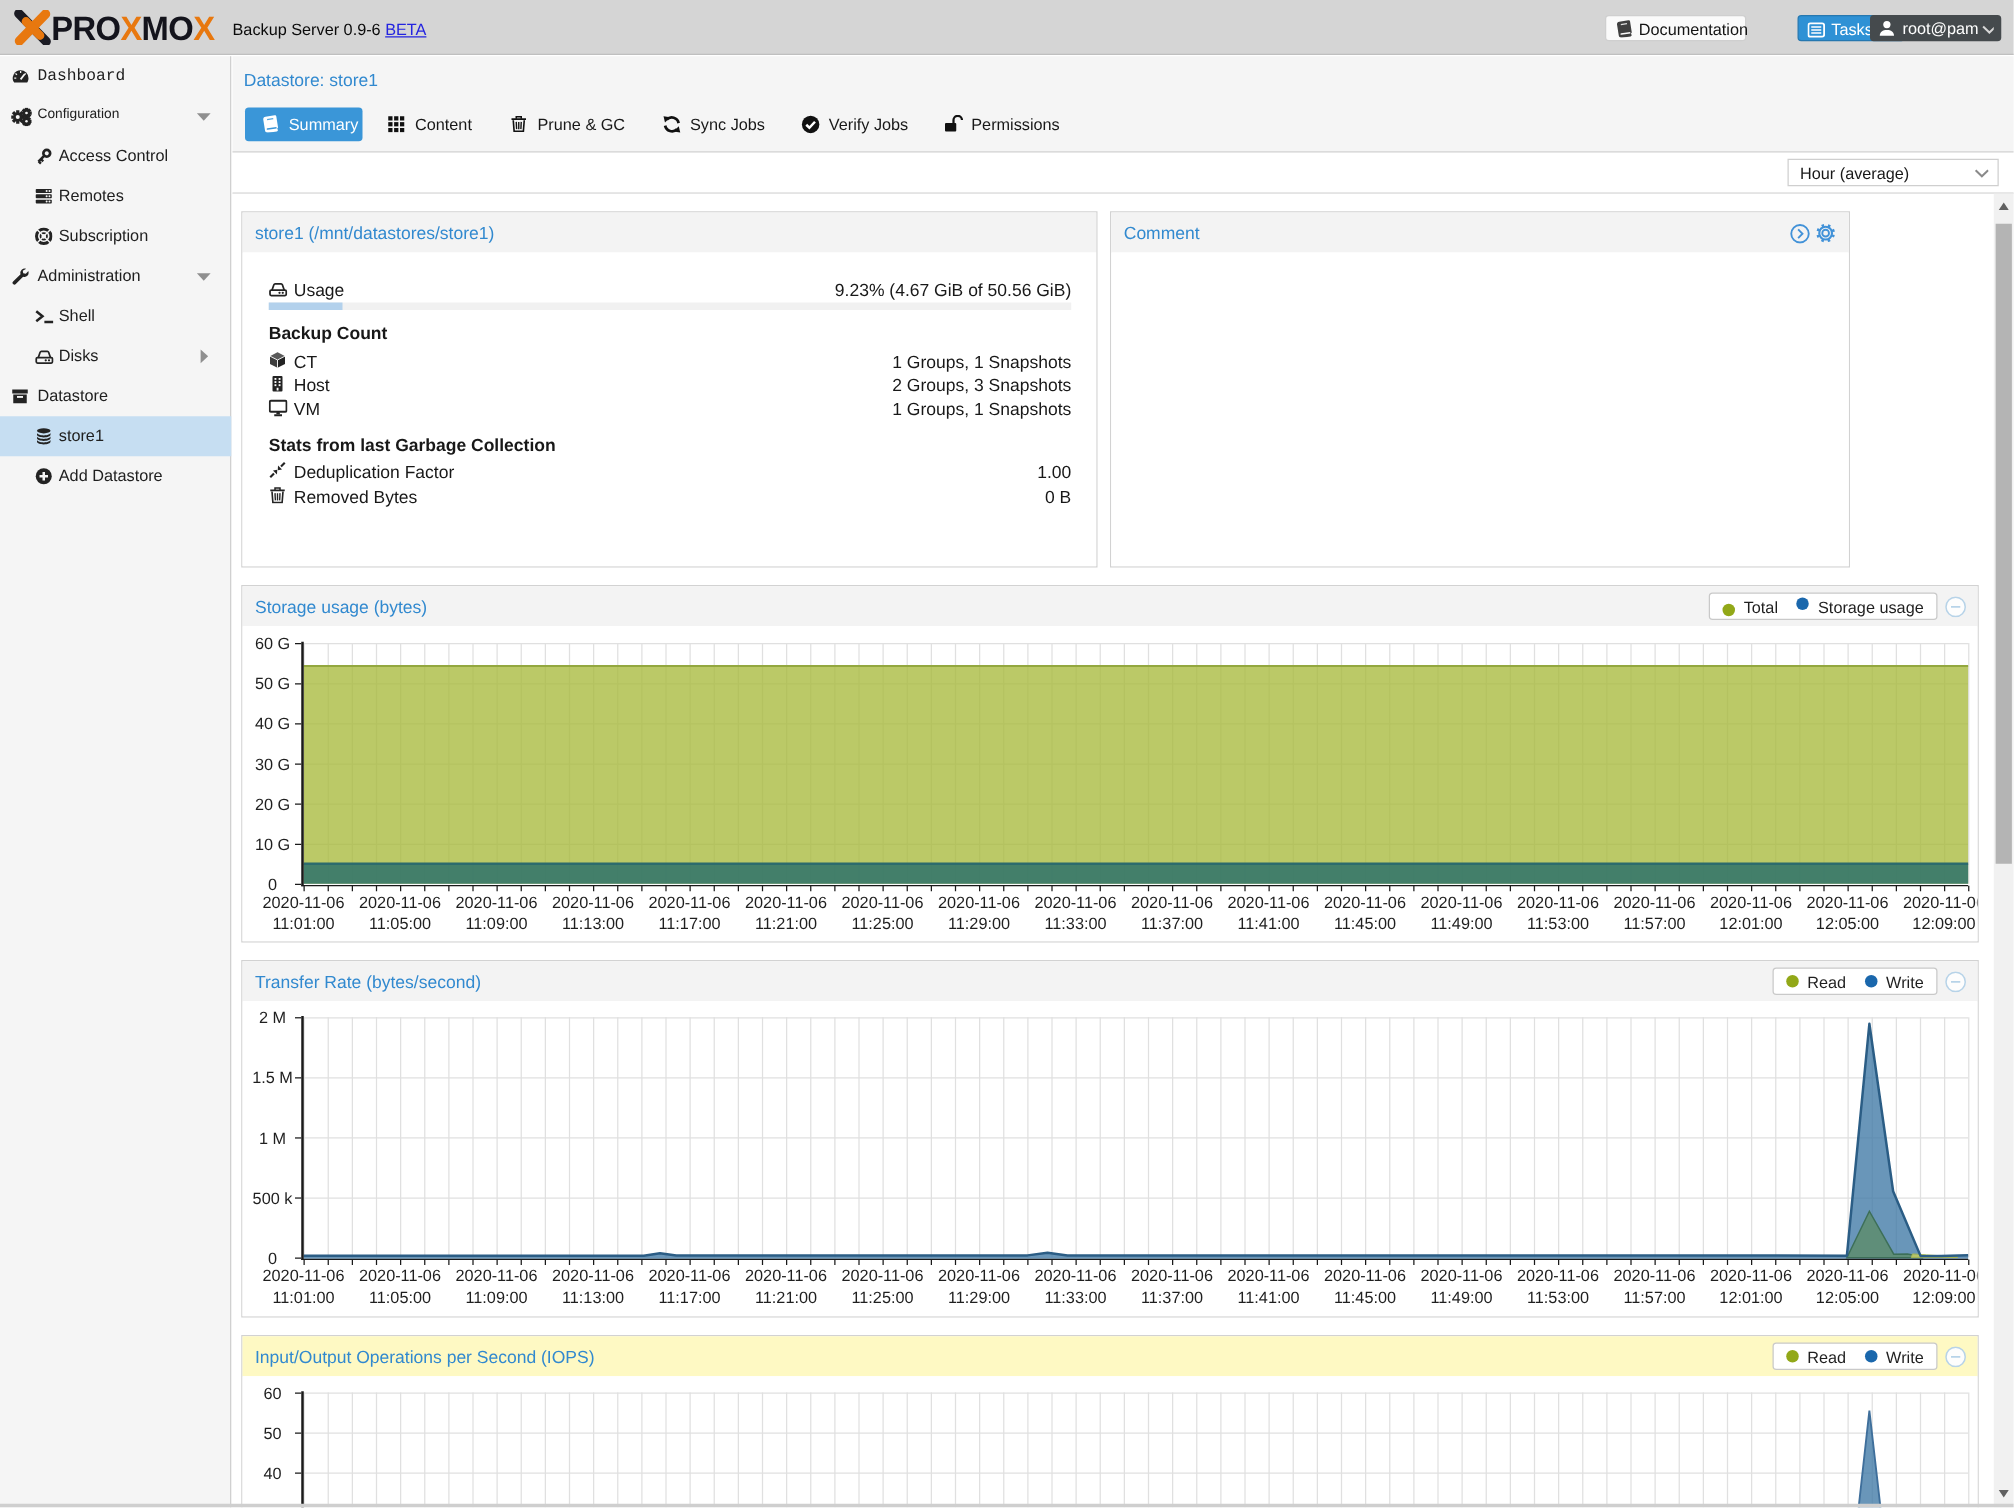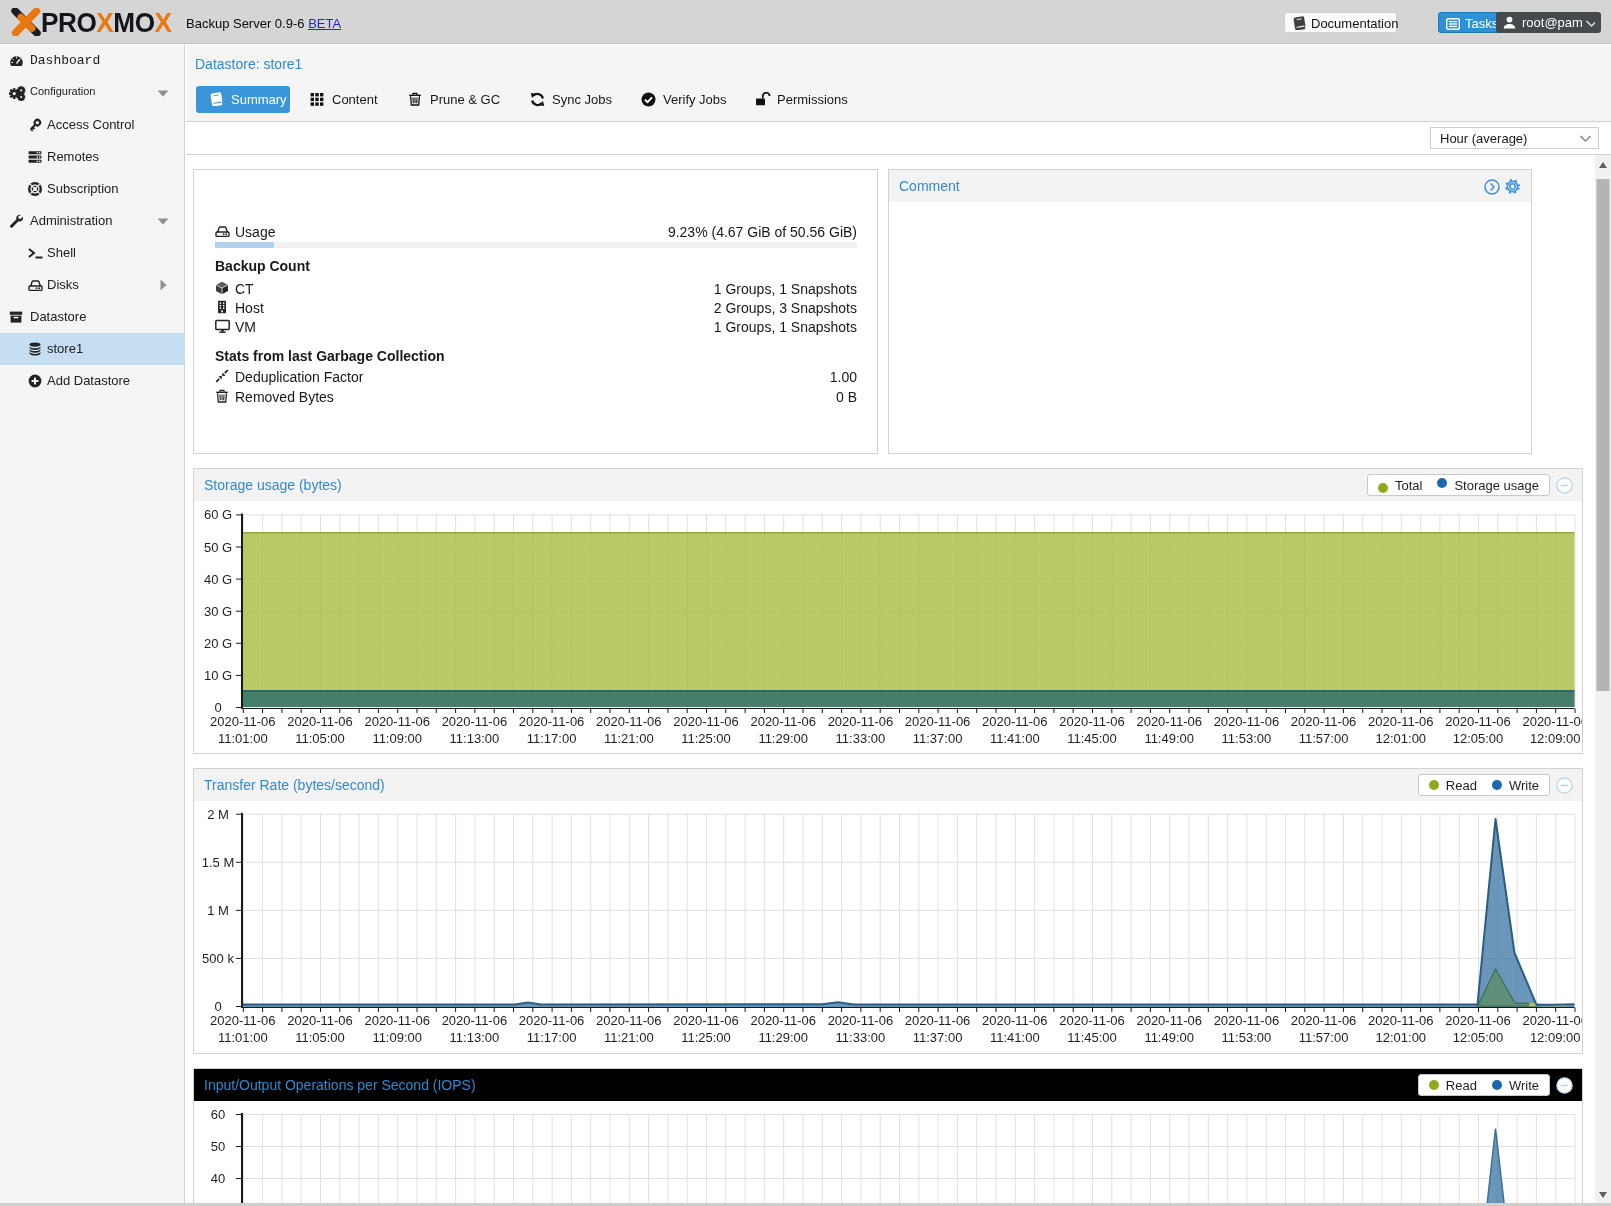--- a/index.html
+++ b/index.html
@@ -312,20 +312,23 @@
       <span style="position:absolute;left:9px;top:3px;font-size:13px;color:#181818">Hour (average)</span>
       <span style="position:absolute;left:148px;top:7px">
         <svg width="12" height="8" viewBox="0 0 12 8" style="">
           <path fill="none" stroke="#8a8a8a" stroke-width="1.6" d="M1.5 1.2 L6.5 6 L11.5 1.2"></path>
         </svg>
       </span>
     </div>
   </div>
 <div style="position:absolute;left:186px;top:155px;width:1425px;height:1051px;background:#fff;overflow:hidden">
     <div style="position:absolute;left:7px;top:14px;width:685px;height:285px;background:#fff;border:1px solid #d2d2d2">
+      <div style="position:absolute;left:0;top:0;right:0;height:32px;background:#f3f3f3">
+        <span style="position:absolute;left:10px;top:8px;font-size:14px;color:#3189cf">store1 (/mnt/datastores/store1)</span>
+      </div>
       <div style="position:absolute;left:0;top:32px;right:0;bottom:0;background:#fff">
         <div style="position:absolute;left:21px;right:20px;top:21px;height:19px">
           <span style="position:absolute;left:0;top:1px">
             <svg width="15" height="15" viewBox="0 0 15 15" style="">
               <path fill="none" stroke="#232323" stroke-width="1.4" d="M2.5 8.4 4.1 3.8c.2-.5.5-.8 1-.8h4.8c.5 0 .8.3 1 .8l1.6 4.6"></path>
               <rect x="1" y="8" width="13" height="4.4" rx="1" fill="none" stroke="#232323" stroke-width="1.4"></rect>
               <circle cx="11.2" cy="10.2" r="0.9" fill="#232323"></circle>
               <circle cx="8.6" cy="10.2" r="0.9" fill="#232323"></circle>
             </svg>
           </span>
@@ -406,21 +409,21 @@
                 <line x1="7" y1="5.5" x2="7" y2="11.3"></line>
                 <line x1="9" y1="5.5" x2="8.7" y2="11.3"></line>
               </g>
             </svg>
           </span>
           <span style="position:absolute;left:20px;top:1px;font-size:14px;color:#181818">Removed Bytes</span>
           <span style="position:absolute;right:0;top:1px;font-size:14px;color:#181818">0 B</span>
         </div>
       </div>
     </div>
-    <div style="position:absolute;left:702px;top:14px;width:644px;height:285px;background:#fff;border:1px solid #d2d2d2">
+    <div style="position:absolute;left:702px;top:14px;width:592px;height:285px;background:#fff;border:1px solid #d2d2d2">
       <div style="position:absolute;left:0;top:0;right:0;height:32px;background:#f3f3f3">
         <span style="position:absolute;left:10px;top:8px;font-size:14px;color:#3189cf">Comment</span>
         <span style="position:absolute;right:31px;top:9px">
           <svg width="16" height="16" viewBox="0 0 16 16" style="">
             <circle cx="8" cy="8" r="7" fill="none" stroke="#4292d8" stroke-width="1.5"></circle>
             <path fill="none" stroke="#4292d8" stroke-width="1.5" d="M6.5 4.5 L10 8 L6.5 11.5"></path>
           </svg>
         </span>
         <span style="position:absolute;right:10px;top:8px">
           <svg width="17" height="17" viewBox="0 0 17 17" style="">
@@ -890,21 +893,21 @@
             <text x="1206.8" y="241.0" text-anchor="middle">12:01:00</text>
             <text x="1284.0" y="224.0" text-anchor="middle">2020-11-06</text>
             <text x="1284.0" y="241.0" text-anchor="middle">12:05:00</text>
             <text x="1361.2" y="224.0" text-anchor="middle">2020-11-06</text>
             <text x="1361.2" y="241.0" text-anchor="middle">12:09:00</text>
           </g>
         </svg>
       </div>
     </div>
     <div style="position:absolute;left:7px;top:913px;width:1390px;height:170px;background:#fff;border:1px solid #d2d2d2">
-      <div style="position:absolute;left:0;top:0;right:0;height:32px;background:#000000">
+      <div style="position:absolute;left:0;top:0;right:0;height:32px;background:#fef9c3">
         <span style="position:absolute;left:10px;top:8px;font-size:14px;color:#3189cf">Input/Output Operations per Second (IOPS)</span>
         <div style="position:absolute;right:32px;top:5px;height:22px;background:#fff;border:1px solid #c9c9c9;border-radius:3px;white-space:nowrap;padding:0 10px;display:flex;align-items:center;gap:15px">
           <span style="display:inline-flex;align-items:center;gap:7px">
             <span style="width:10px;height:10px;border-radius:50%;background:#92a818;display:inline-block"></span>
             <span style="font-size:13px;color:#1f1f1f">Read</span>
           </span>
           <span style="display:inline-flex;align-items:center;gap:7px">
             <span style="width:10px;height:10px;border-radius:50%;background:#1a67ac;display:inline-block"></span>
             <span style="font-size:13px;color:#1f1f1f">Write</span>
           </span>

